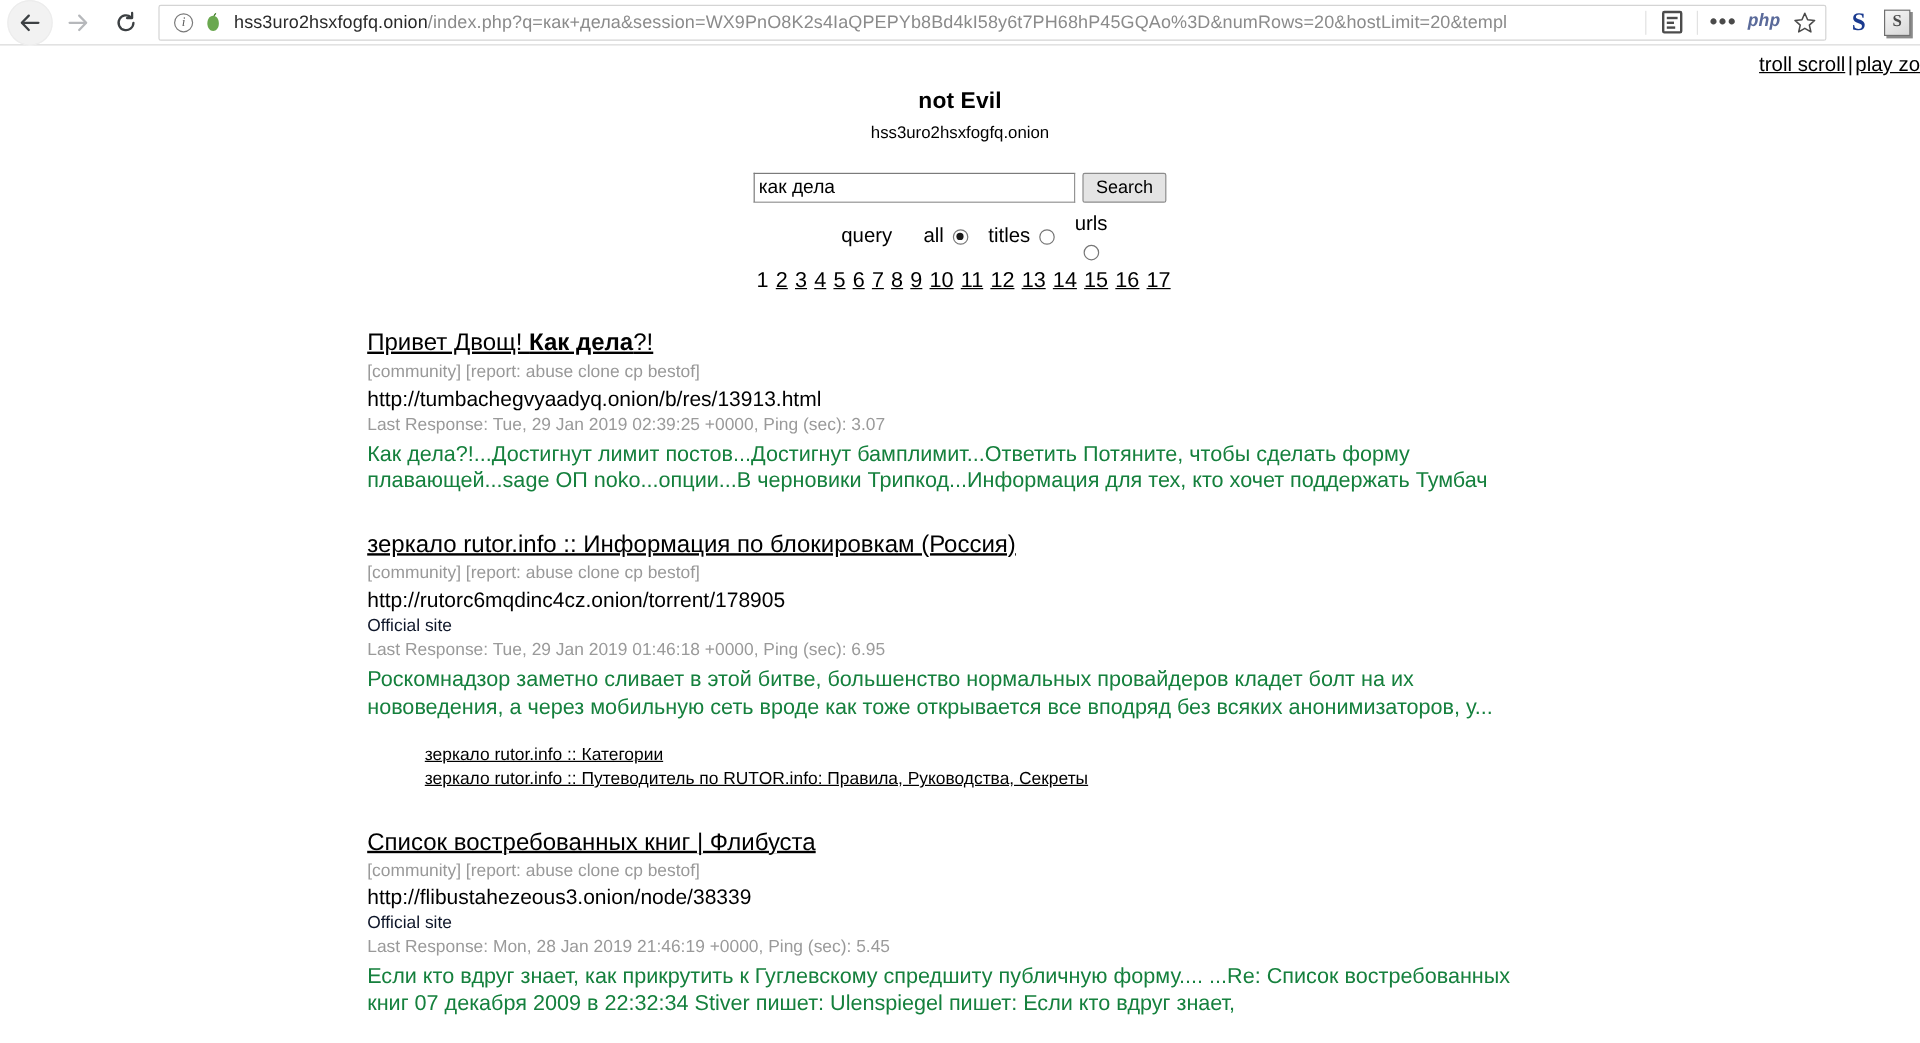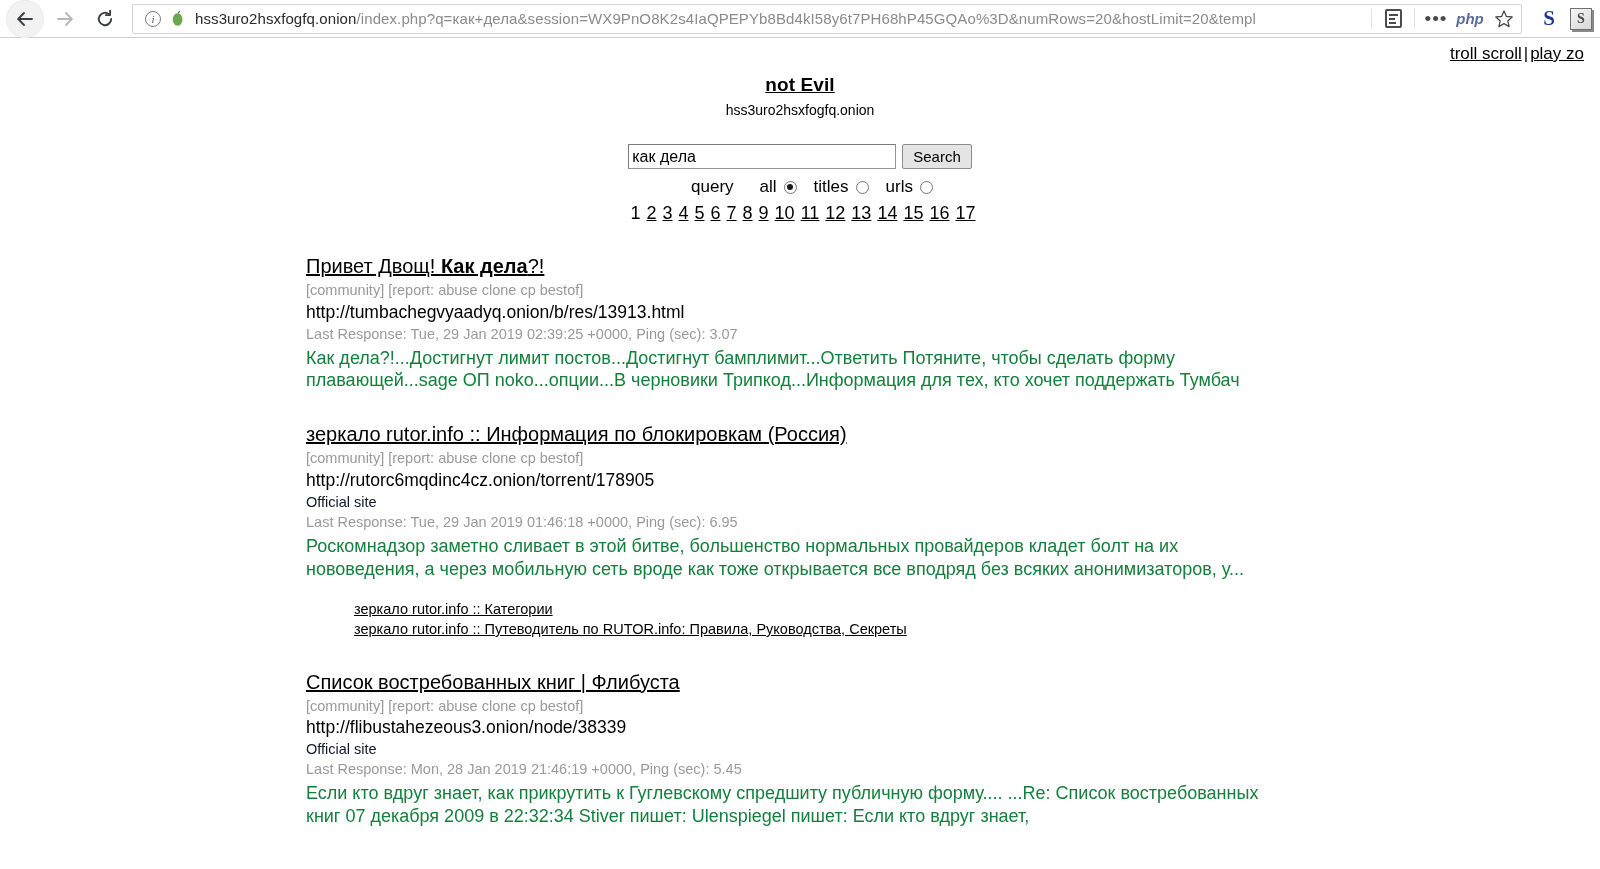--- a/index.html
+++ b/index.html
@@ -120,21 +120,21 @@
     box-sizing: border-box;
     display:flex; flex-direction: column; justify-content:center; gap:2px;
     padding: 0 2px;
   }
   .reader-icon i { display:block; height:2px; background:#4c4c4c; }
   .reader-icon i:nth-child(1){ width: 100%; }
   .reader-icon i:nth-child(2){ width: 70%; }
   .reader-icon i:nth-child(3){ width: 85%; }
 
   .dots-icon { color: #4a4a4a; font-size: 19px; line-height: 10px; letter-spacing: 1px; }
-  .php-icon { font-family: Liberation Sans, sans-serif; font-style: italic; font-weight: bold; font-size: 15px; color: #5a6a9a; }
+  .php-icon { font-family: Liberation Mono, monospace; font-style: italic; font-weight: bold; font-size: 15px; color: #5a6a9a; }
   .star-icon { width: 20px; height: 20px; }
 
   .outside-icons {
     display: flex;
     align-items: center;
     padding-right: 8px;
     gap: 4px;
   }
   .s-blue {
     font-family: "Liberation Serif", serif;
@@ -158,41 +158,40 @@
   .page {
     position: relative;
     width: 1600px;
     height: 831px;
     background: #ffffff;
     overflow: hidden;
   }
   .top-links {
     position: absolute;
     top: 6px;
-    right: 16px;
+    right: 0;
     font-size: 17px;
     color: #000;
     white-space: nowrap;
   }
   .top-links a {
     color: #000;
     text-decoration: underline;
   }
   .top-links .sep { text-decoration: none; padding: 0 2px; }
 
   .site-header {
     text-align: center;
     padding-top: 36px;
   }
   .site-title {
     font-size: 19px;
     font-weight: bold;
     color: #000;
     letter-spacing: 0.1px;
-    text-decoration: underline;
   }
   .site-sub {
     font-size: 14px;
     color: #000;
     margin-top: 6px;
   }
 
   .search-area {
     text-align: center;
     margin-top: 26px;
@@ -236,21 +235,21 @@
     align-items: center;
     gap: 0;
   }
   .radio-row .lbl { margin-right: 26px; margin-left: 24px; }
   .radio-opt {
     display: inline-flex;
     align-items: center;
     gap: 7px;
     margin-right: 17px;
   }
-  .radio-opt:last-child { margin-right: 0; }
+  .radio-opt:last-child { margin-right: 0; flex-direction: column; }
   .radio {
     width: 13px; height: 13px;
     border: 1px solid #767676;
     border-radius: 50%;
     background: #fff;
     display: inline-block;
     position: relative;
     box-sizing: border-box;
   }
   .radio.checked::after {

